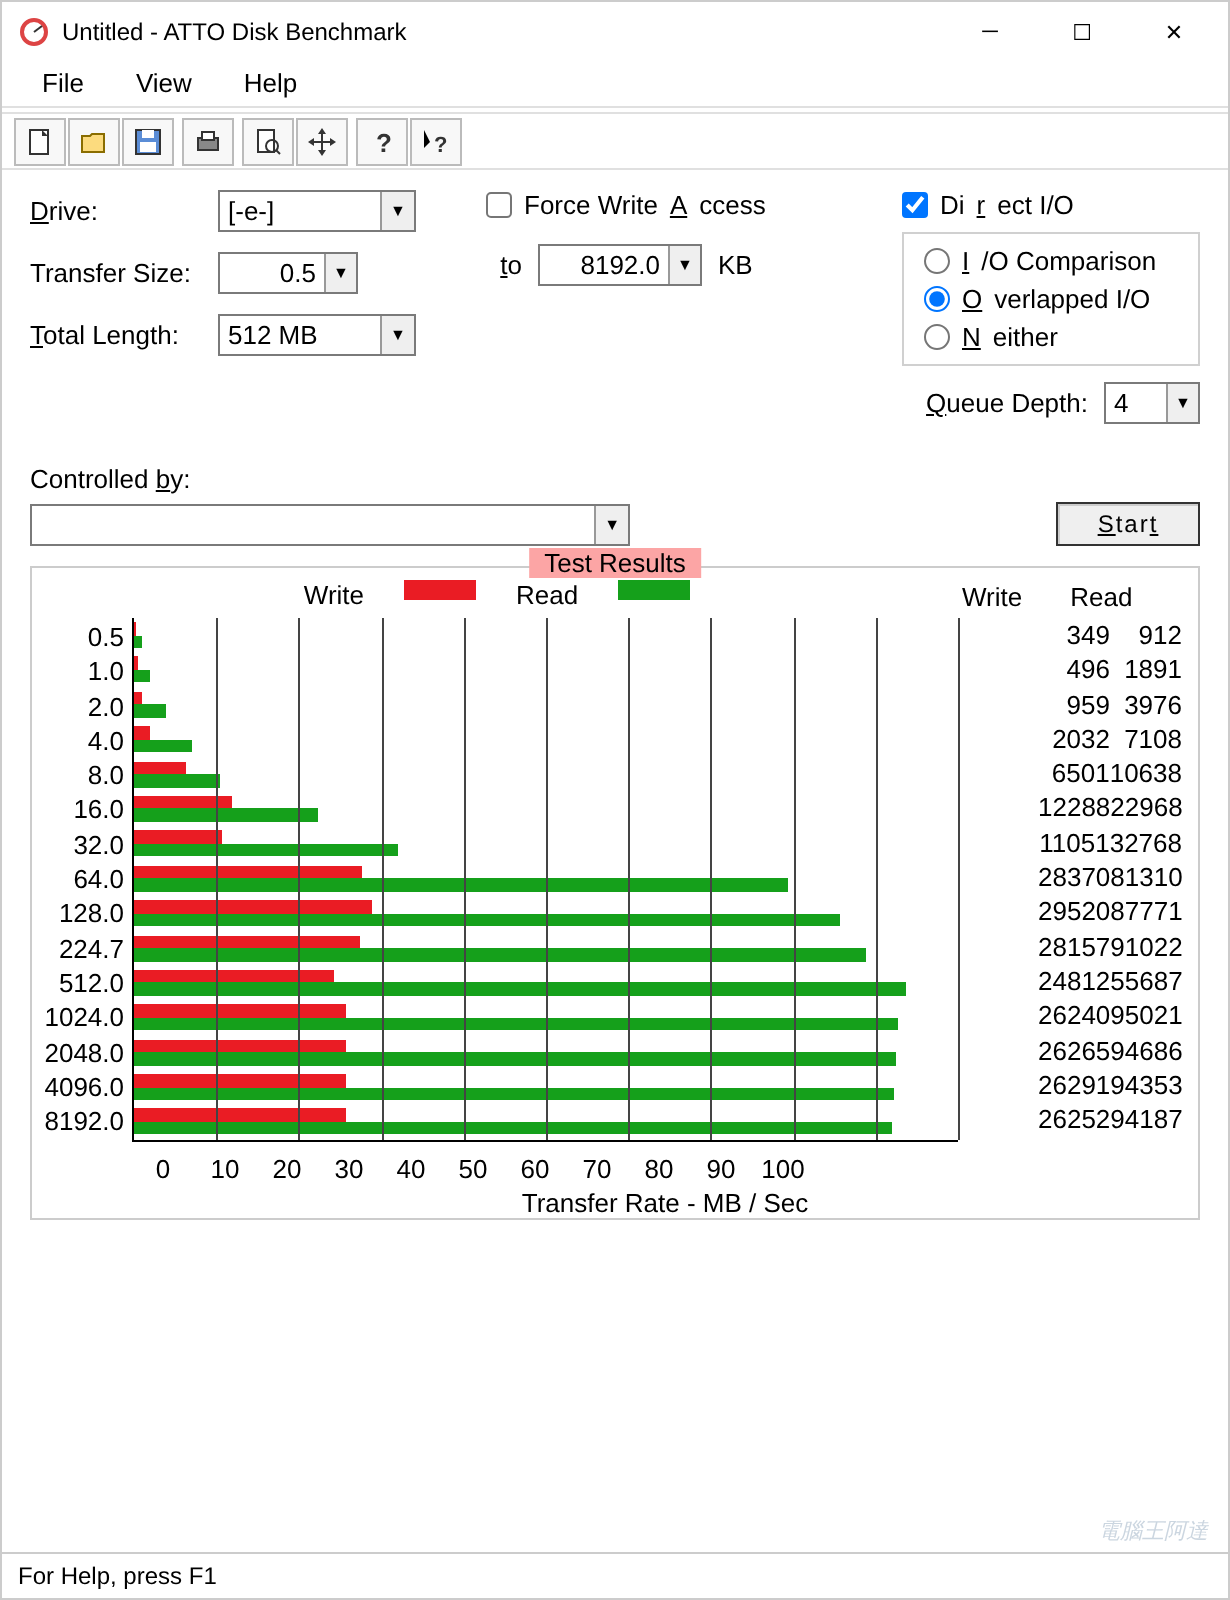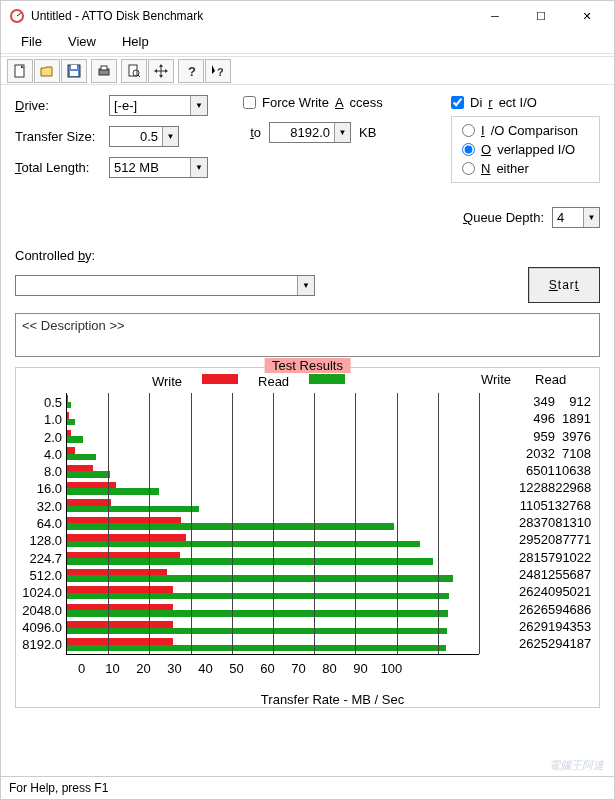--- a/index.html
+++ b/index.html
@@ -20,21 +20,21 @@
 label { font-size: 13px; }
 .u { text-decoration: underline; }
 .combo { display: inline-flex; border: 1px solid #7a7a7a; height: 21px; background: #fff; }
 .combo input { border: none; height: 19px; padding: 0 4px; width: 80px; font-size: 13px; }
 .combo .dd { width: 17px; background: #efefef; border-left: 1px solid #999; display:flex; align-items:center; justify-content:center; font-size:8px; }
 .chk { display: inline-flex; align-items: center; gap: 6px; font-size: 13px; }
 .chk input[type="checkbox"] { width: 13px; height: 13px; }
 .radiobox { border: 1px solid #d0d0d0; padding: 6px 10px; display: flex; flex-direction: column; gap: 4px; }
 .rline { display: flex; align-items: center; gap: 6px; font-size: 13px; }
 .rline input[type="radio"] { width: 13px; height: 13px; }
-.startbtn { width: 72px; height: 36px; border: 1px solid #333; background: #efefef; font-size: 12px; letter-spacing: 1px; box-shadow: inset 1px 1px 0 #ccc; }
+.startbtn { width: 72px; height: 22px; border: 1px solid #333; background: #efefef; font-size: 12px; letter-spacing: 1px; box-shadow: inset 1px 1px 0 #ccc; }
 .desc { border: 1px solid #888; padding: 4px 6px; font-size: 13px; color: #333; height: 44px; }
 .results { border: 1px solid #ccc; margin-top: 10px; padding-top: 4px; position: relative; }
 .results .label { position: absolute; top: -10px; left: 50%; transform: translateX(-50%); background: #fca5a5; padding: 0 8px; font-size: 13px; }
 .legend { display: flex; justify-content: center; gap: 20px; padding: 2px 0 4px 0; font-size: 13px; }
 .legend .sw { width: 36px; height: 10px; display: inline-block; }
 .write-c { background: #ea1c24; }
 .read-c { background: #15a01b; }
 .chart { display: flex; padding: 0 8px 6px 4px; }
 .ylabels { width: 46px; text-align: right; font-size: 13px; padding-right: 4px; padding-top: 1px; line-height: 17.3px; }
 .plot { flex: 1; position: relative; border-left: 1px solid #000; border-bottom: 1px solid #000; height: 262px; }
@@ -42,21 +42,21 @@
 .bars { position: relative; }
 .barpair { height: 17.4px; position: relative; }
 .bar { position: absolute; height: 6.5px; left: 0; }
 .bar.w { top: 2px; background: #ea1c24; }
 .bar.r { top: 8.5px; background: #15a01b; }
 .values { width: 112px; font-size: 13px; line-height: 17.3px; }
 .vrow { display: flex; margin-left: 40px; }
 .vrow span { width: 55px; text-align: right; }
 .xaxis { display: flex; margin-left: 50px; font-size: 13px; }
 .xaxis span { width: 31px; text-align: center; }
-.xlabel { text-align: center; font-size: 13px; margin-top: 16px; margin-left: 50px; }
+.xlabel { text-align: center; font-size: 13px; margin-top: 2px; margin-left: 50px; }
 .status { border-top: 1px solid #ccc; padding: 4px 8px; font-size: 12px; position: absolute; bottom: 0; left: 0; right: 0; background: #fff; }
 .watermark { position: absolute; right: 10px; bottom: 26px; font-size: 11px; color: #aabbcc; font-style: italic; opacity: 0.6; }
 </style>
 </head>
 <body>
 
 <div class="titlebar">
   <svg class="icon" viewBox="0 0 16 16">
       <circle cx="8" cy="8" r="6" fill="none" stroke="#d44" stroke-width="2"></circle>
       <path d="M8 8 L12 5" stroke="#333"></path>
@@ -169,21 +169,21 @@
     </div>
     <div style="flex:1">
       <div class="row" style="margin-bottom:6px">
         <label class="chk"><input type="checkbox" checked="" style=""> Di<span class="u">r</span>ect I/O</label>
       </div>
       <div class="radiobox">
         <label class="rline"><input type="radio" name="iom" style=""> <span class="u">I</span>/O Comparison</label>
         <label class="rline"><input type="radio" name="iom" checked="" style=""> <span class="u">O</span>verlapped I/O</label>
         <label class="rline"><input type="radio" name="iom" style=""> <span class="u">N</span>either</label>
       </div>
-      <div class="row" style="margin-top:24px;justify-content:flex-end">
+      <div class="row" style="margin-top:8px;justify-content:flex-end">
         <label><span class="u">Q</span>ueue Depth:</label>
         <div class="combo" style="width:48px">
             <input style="width: 30px;" value="4">
             <div class="dd">▼</div>
           </div>
       </div>
     </div>
   </div>
 
   <div class="row" style="margin-bottom:4px">
@@ -191,25 +191,24 @@
   </div>
   <div class="row">
     <div class="combo" style="width:300px">
         <input style="width: 282px;">
         <div class="dd">▼</div>
       </div>
     <div style="flex:1"></div>
     <button class="startbtn"><span class="u">S</span>tar<span class="u">t</span></button>
   </div>
 
-  <div class="desc">&lt;&lt; Description &gt;&gt;</div>
 
   <div class="results">
     <span class="label">Test Results</span>
-    <div style="display:flex;align-items:flex-start">
+    <div style="display:flex;align-items:center">
       <div style="flex:1">
         <div class="legend">
           <span>Write</span>
             <span class="sw write-c"></span>
           <span>Read</span>
             <span class="sw read-c"></span>
         </div>
       </div>
       <div style="width:118px;display:flex;gap:24px;padding-right:12px;font-size:13px">
         <span>Write</span>

